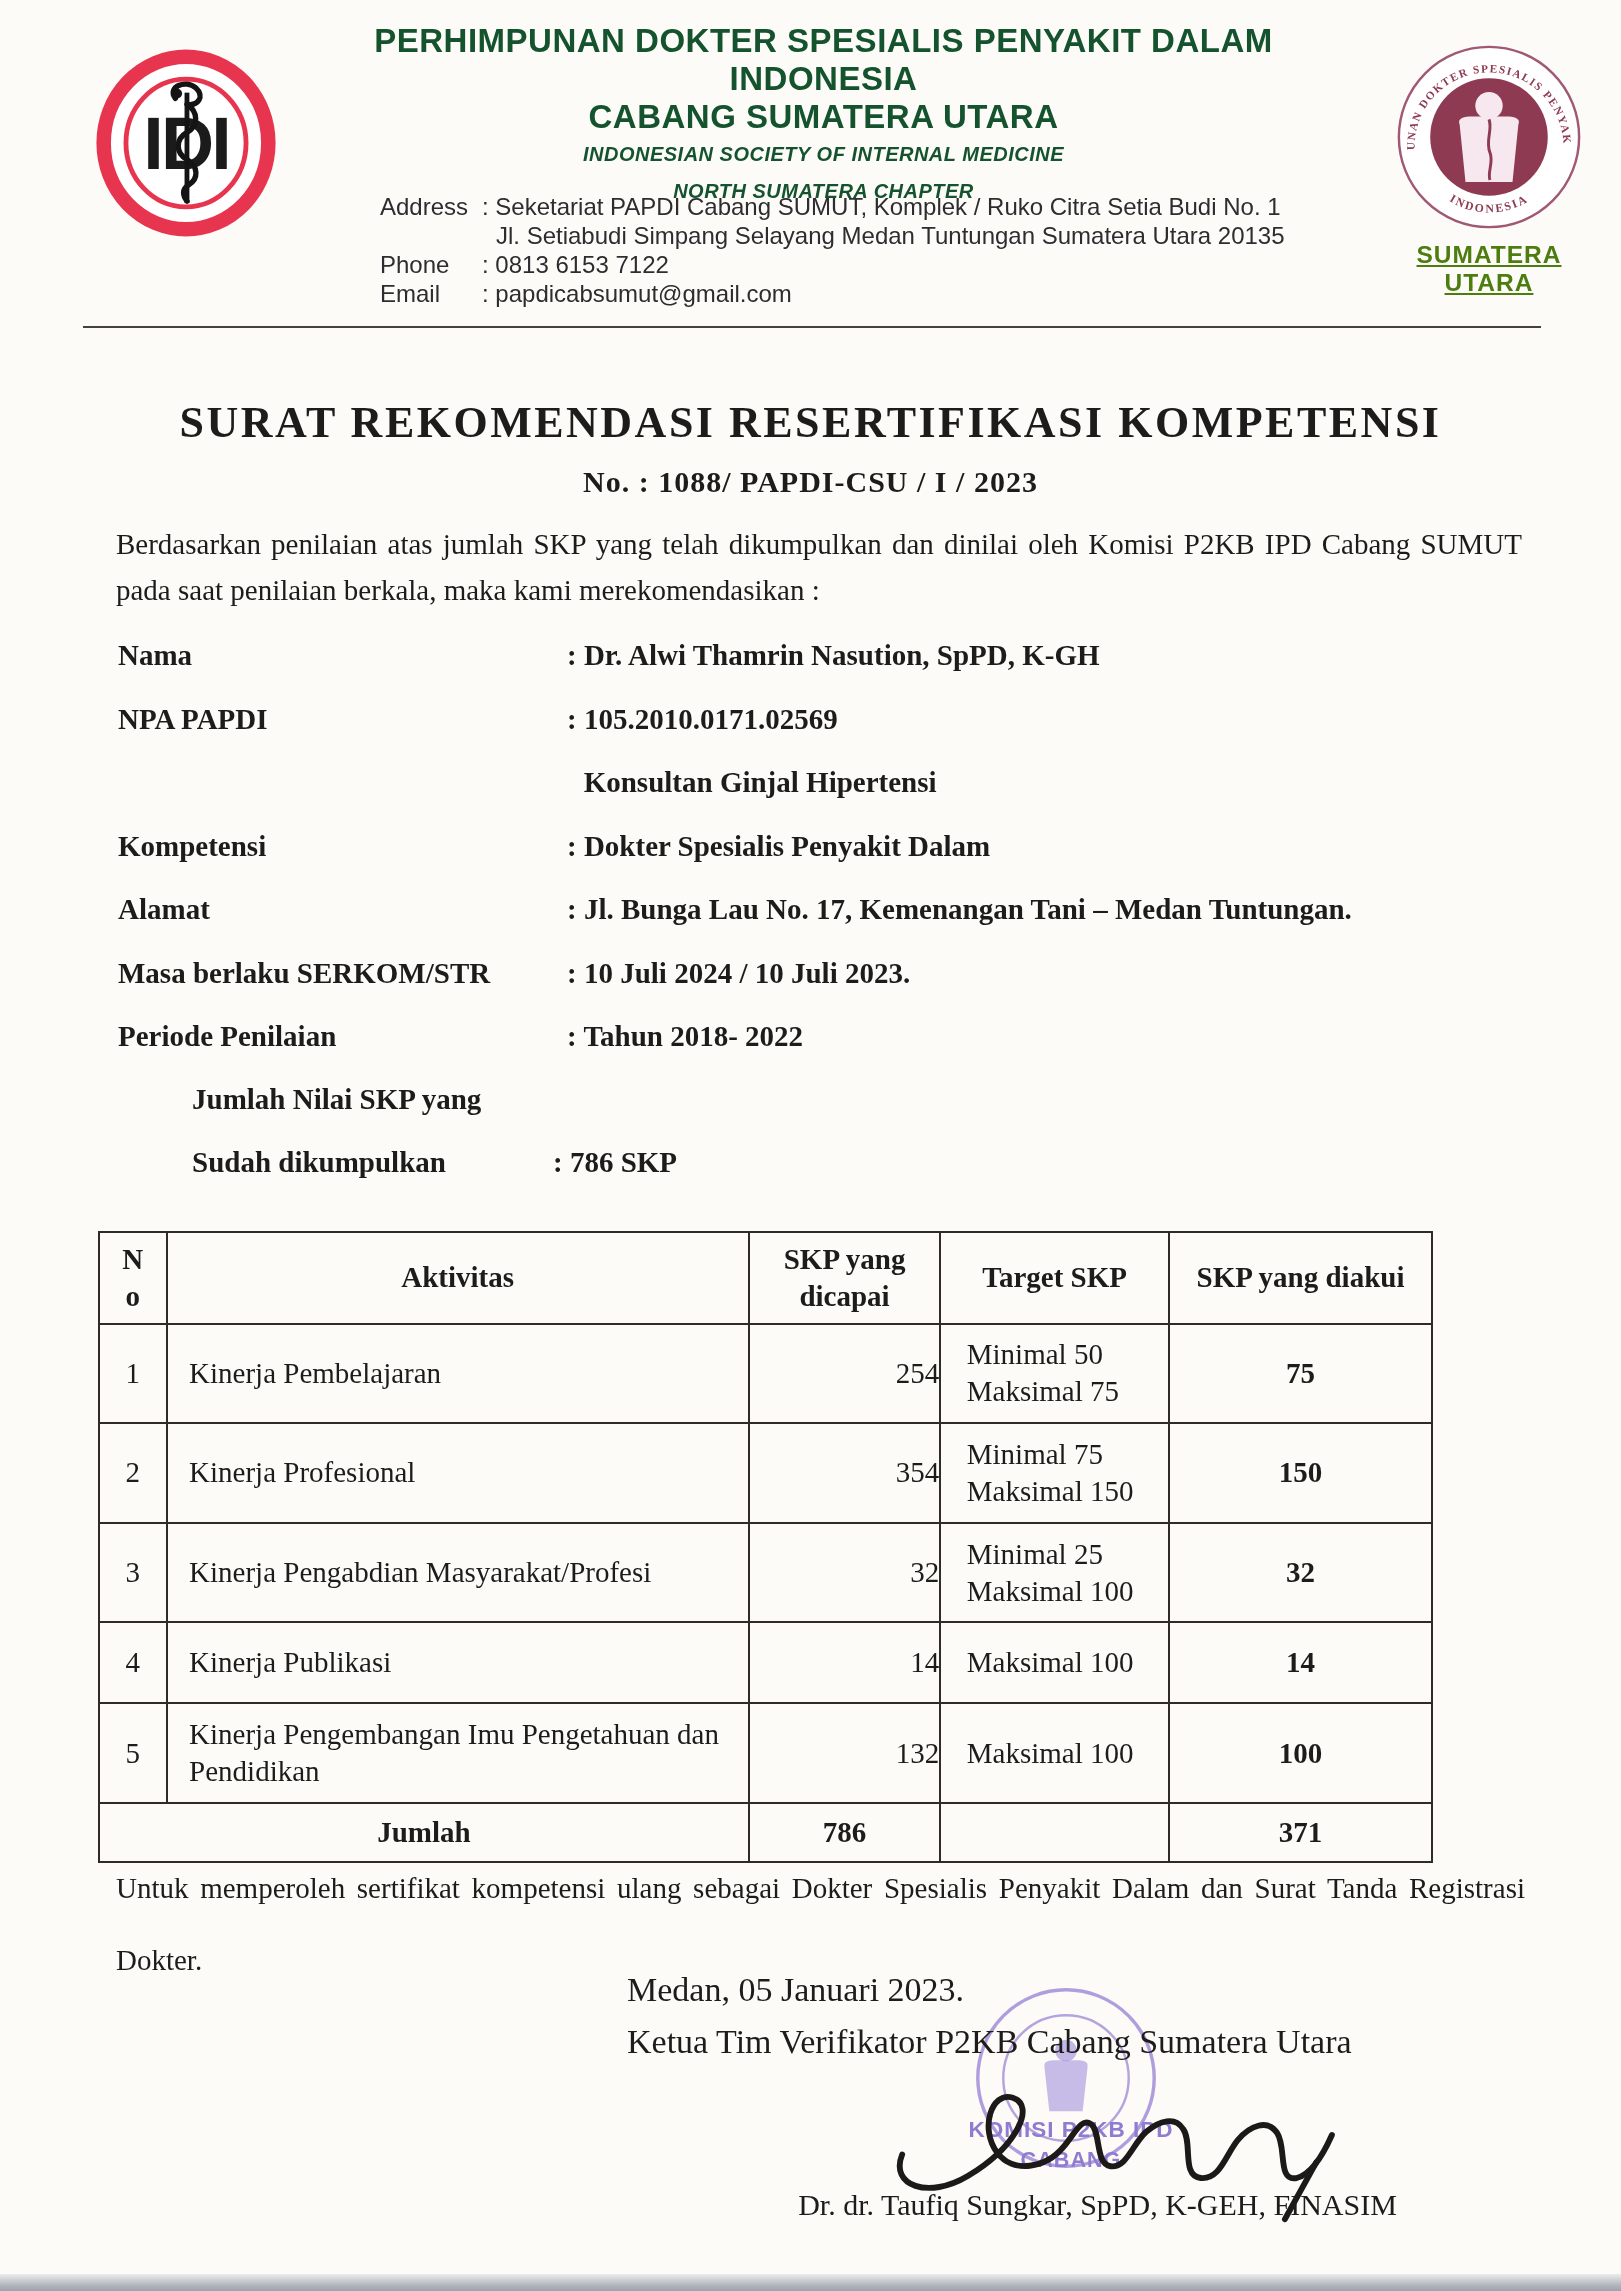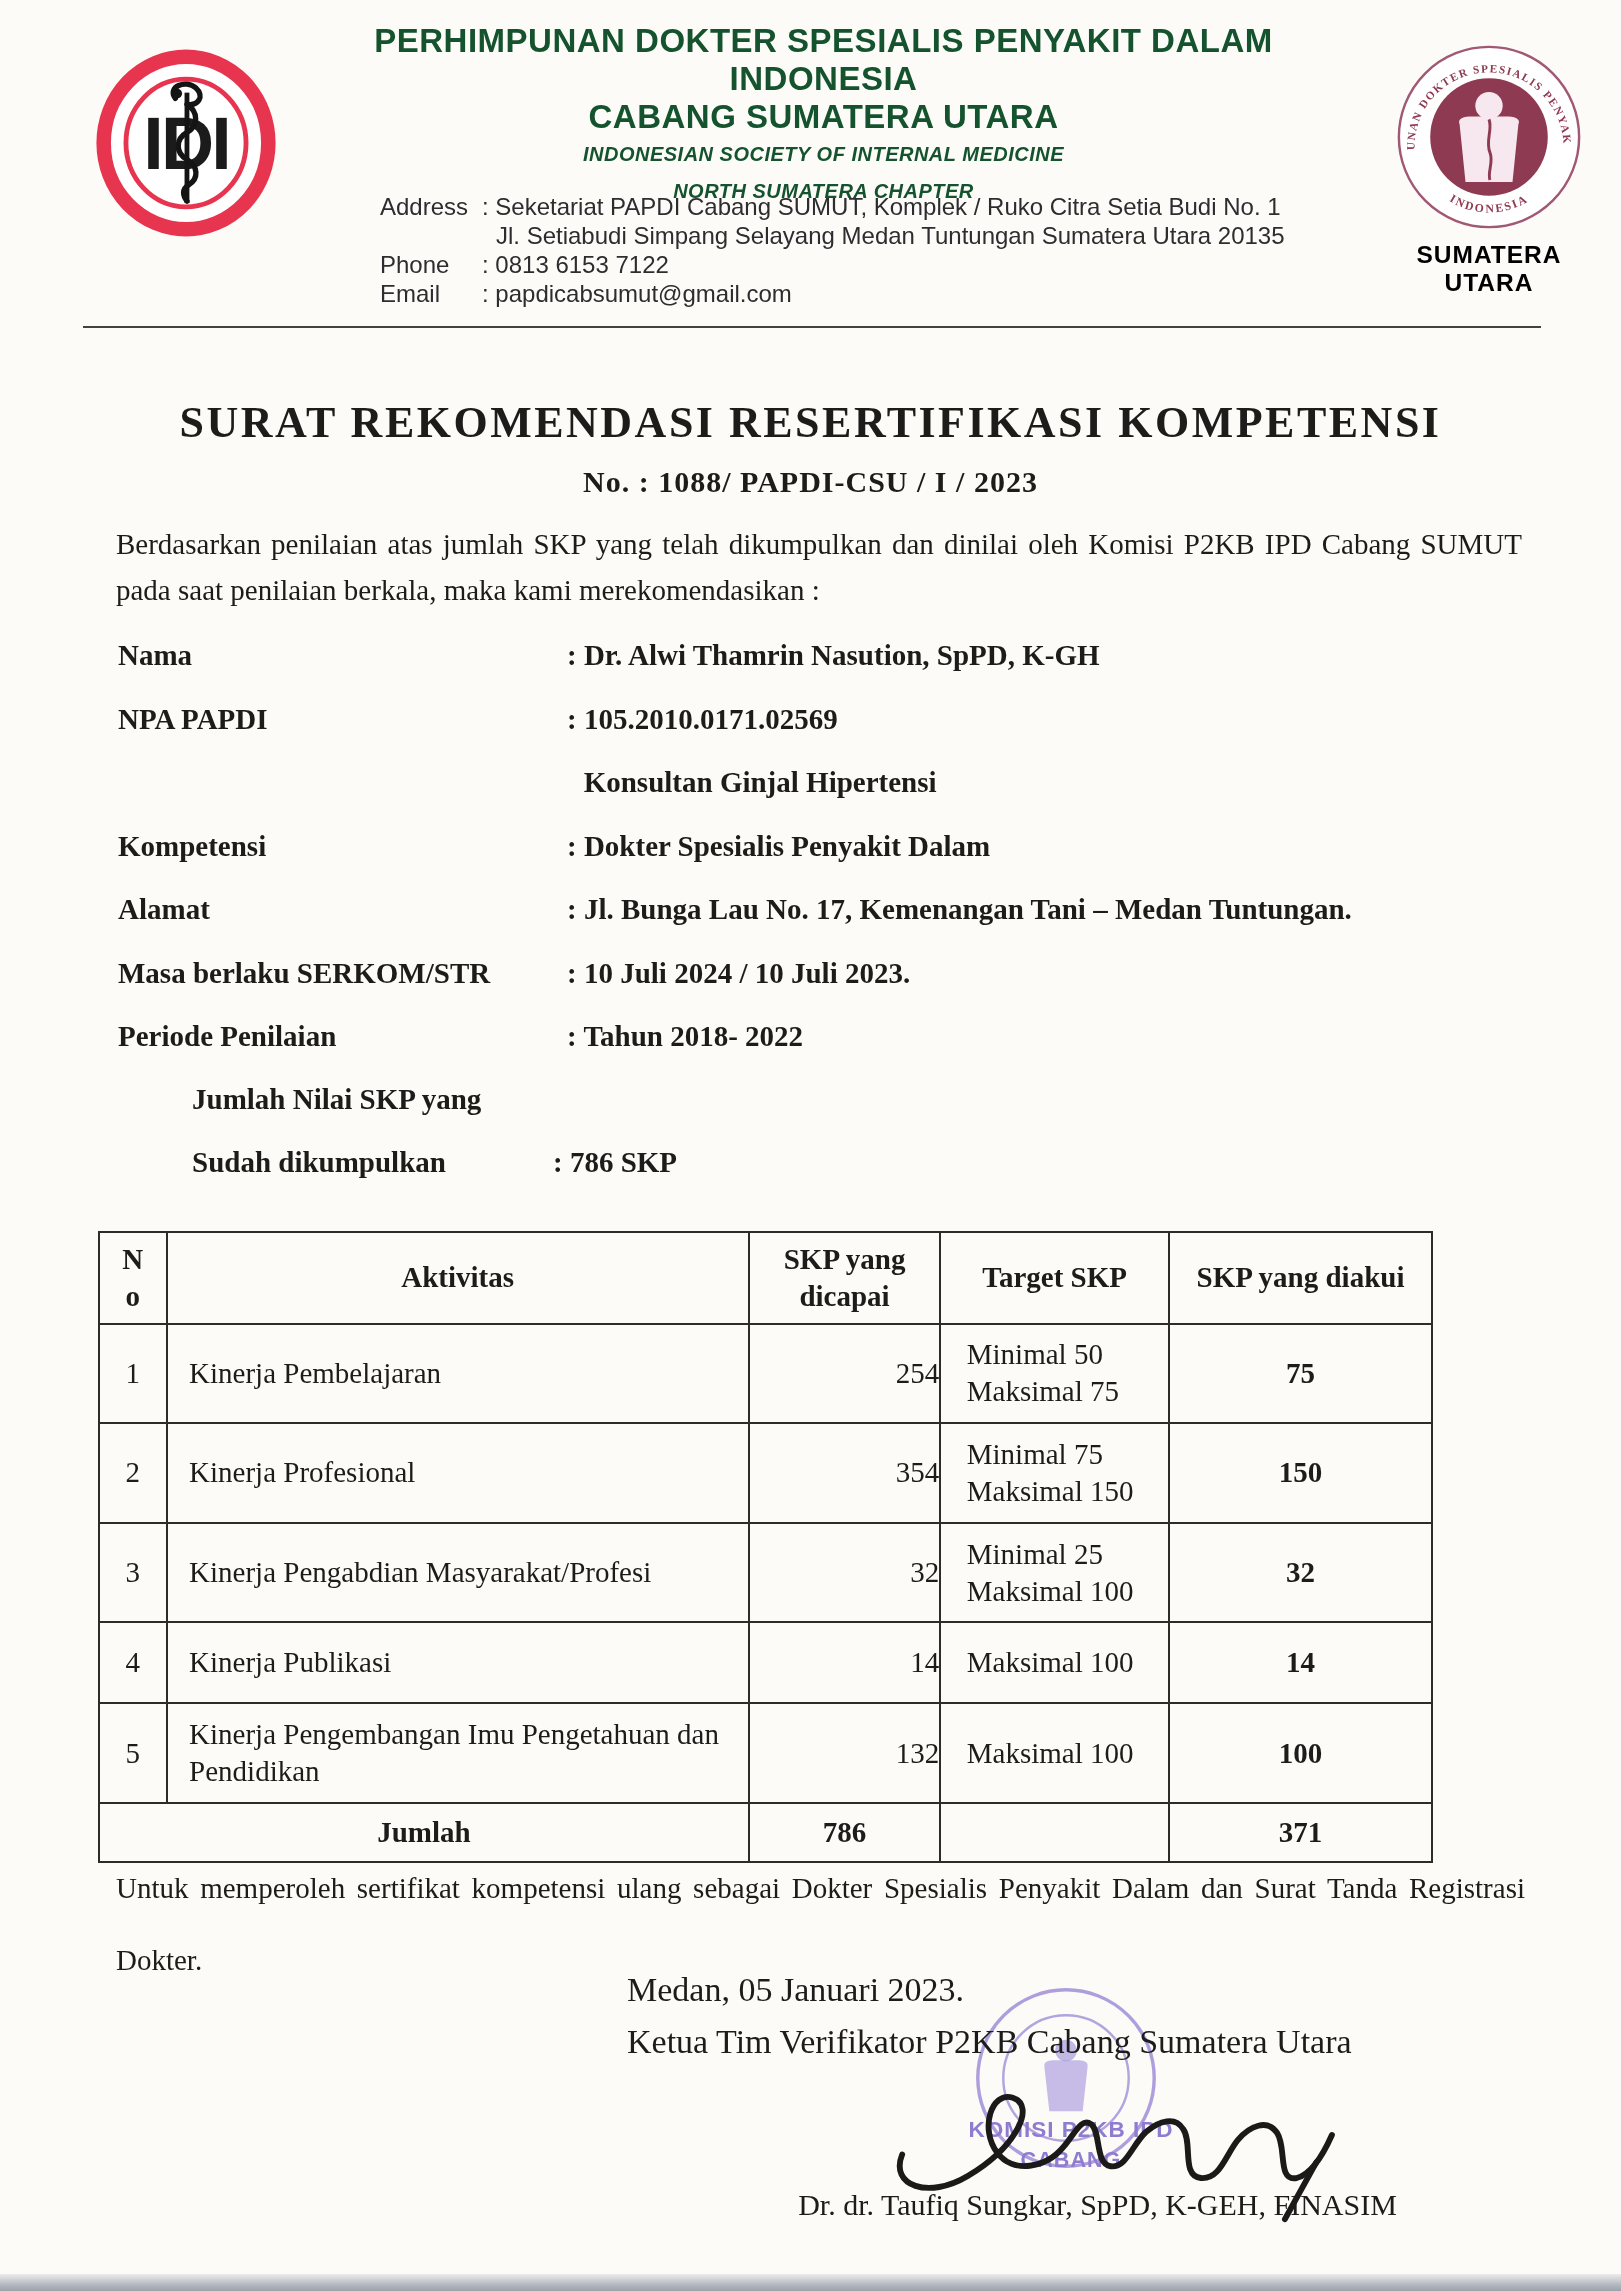--- a/index.html
+++ b/index.html
@@ -19,21 +19,21 @@
     position:absolute; left:380px; top:180px;
     font-family:"Liberation Sans", sans-serif; font-size:24px; line-height:29px; color:#2d2d2f;margin-top:12px;
   }
   .addr-row { display:flex; }
   .addr-label { width:102px; flex:none; }
   .addr-cont  { padding-left:116px; }
   .idi-logo { position:absolute; left:94px; top:49px; }
   .papdi-logo-wrap { position:absolute; left:1386px; top:41px; width:206px; text-align:center; }
   .papdi-caption {
     font-family:"Liberation Sans", sans-serif; font-weight:bold; font-size:24.5px;
-    color:#000000; letter-spacing:1px; margin-top:3.9px;
+    color:#4d7c0f; letter-spacing:1px; margin-top:3.9px;text-decoration:underline;
   }
   .lh-rule { position:absolute; left:83px; top:326px; width:1458px; height:2px; background:#45413d; }
 
   
   .title-block { position:absolute; left:0; top:397px; width:1621px; text-align:center; }
   .title-heading {
     font-size:44px; font-weight:bold; letter-spacing:2.5px;
     text-decoration-thickness:2.9px; text-underline-offset:8.8px;
   }
   .title-number { font-size:30px; font-weight:bold; letter-spacing:1px; margin-top:16.7px; }

